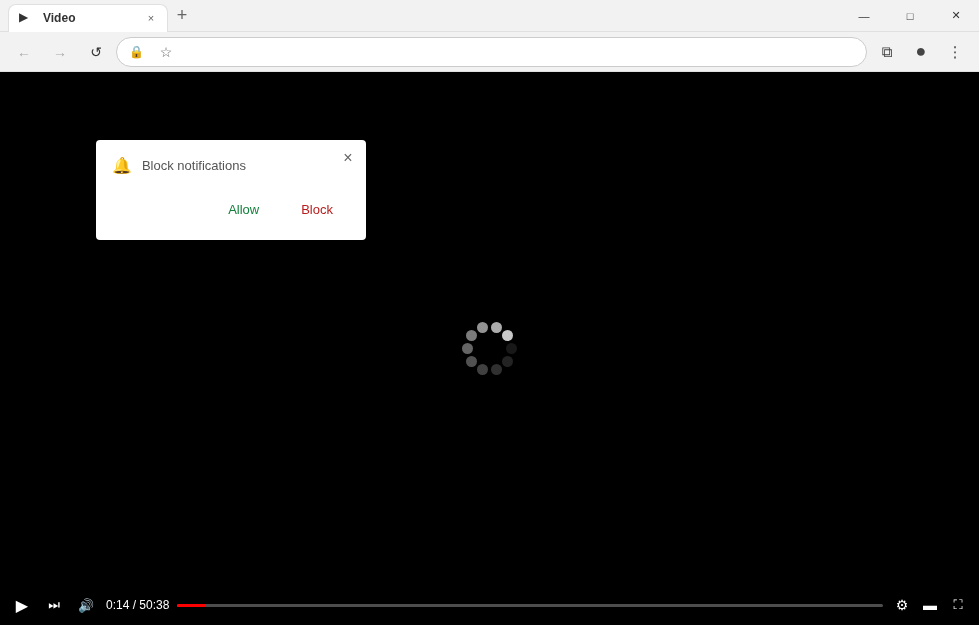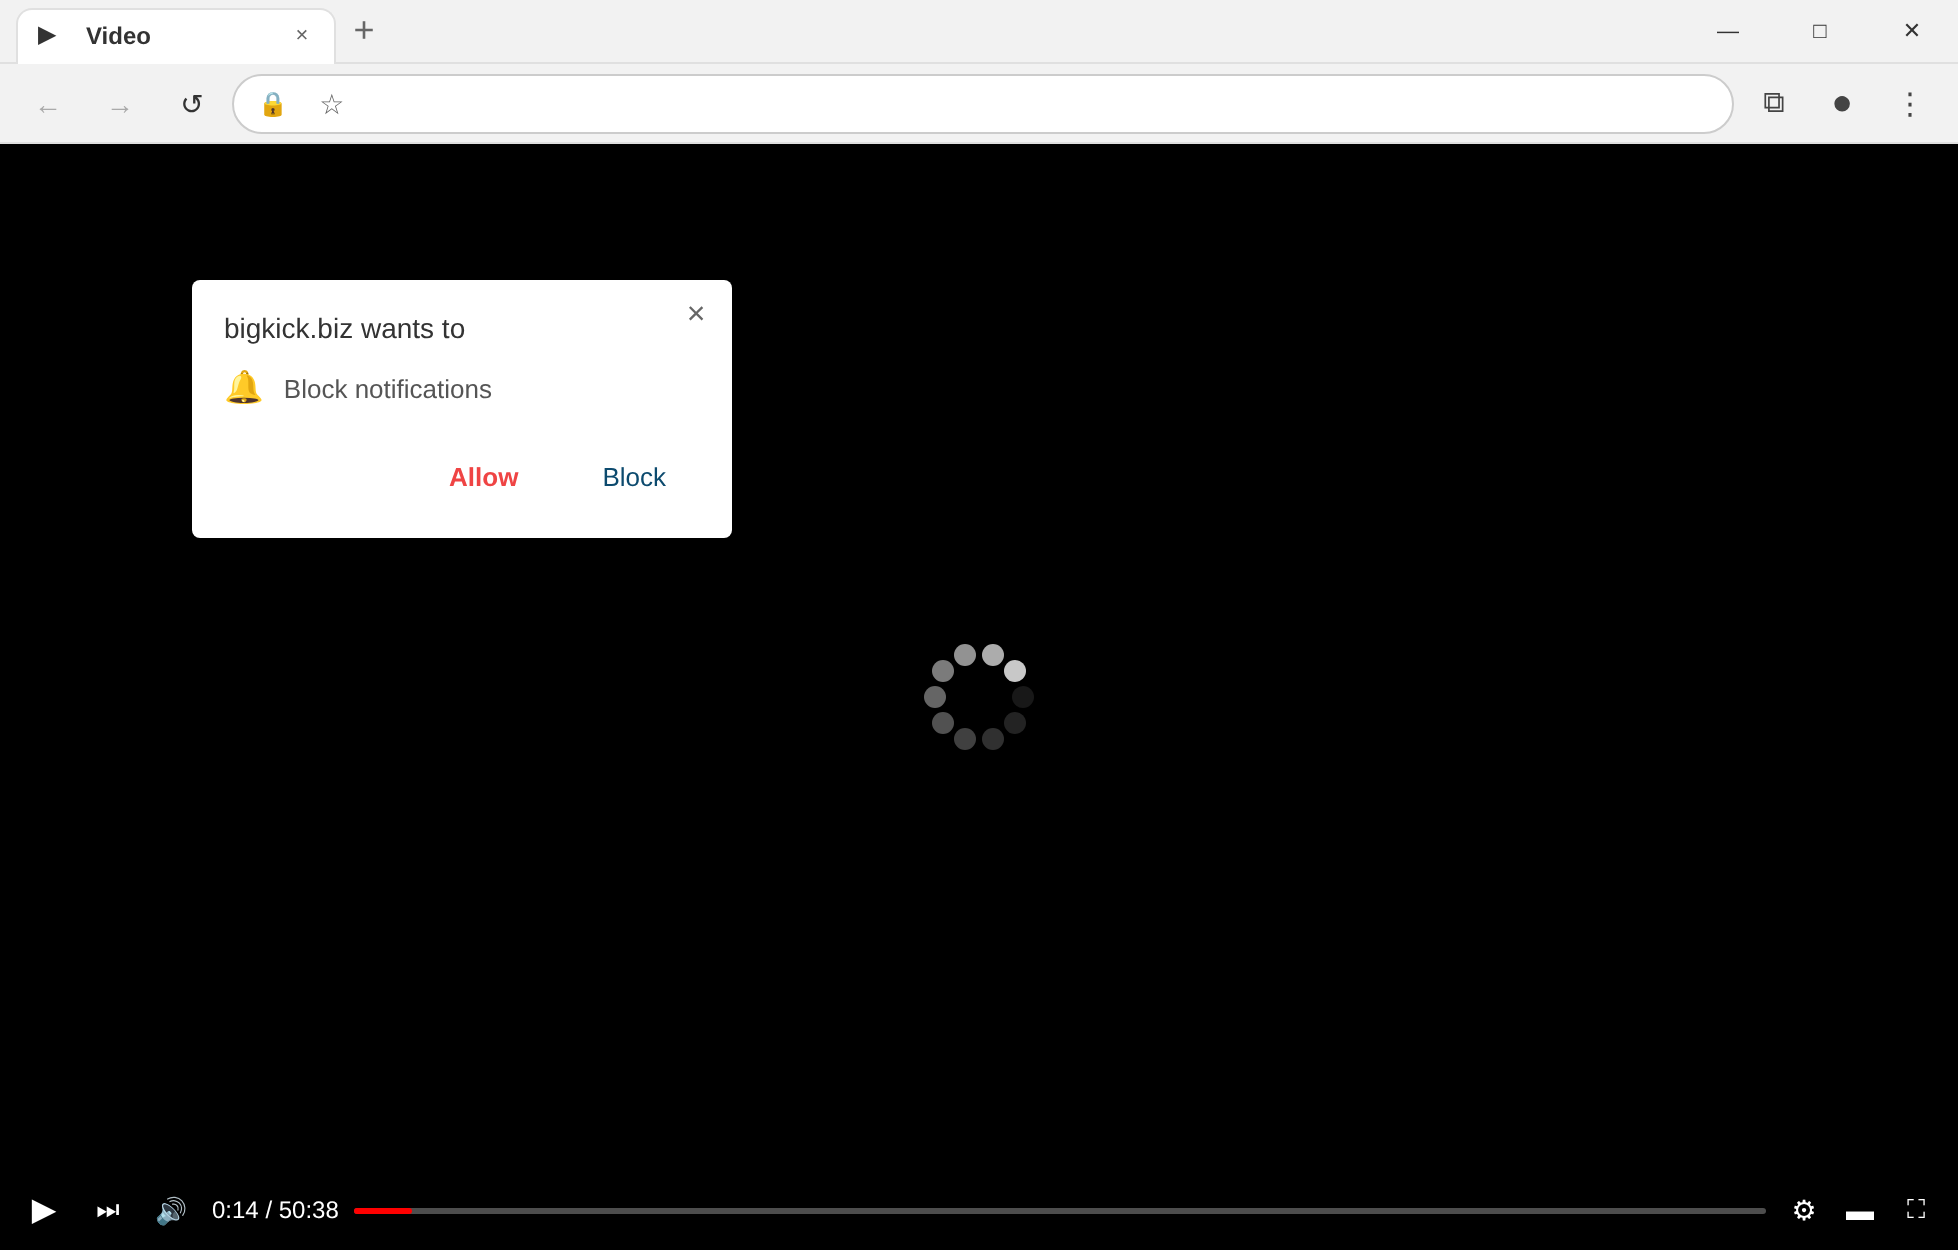--- a/index.html
+++ b/index.html
@@ -248,27 +248,26 @@
     }
     .popup-btn {
       padding: 6px 16px;
       border-radius: 4px;
       font-size: 13px;
       cursor: pointer;
       border: none;
     }
     .popup-btn-allow {
       background: transparent;
-      color: #ef4444;
+      color: #15803d;
       border: 1px solid transparent;
-      font-weight: bold;
     }
     .popup-btn-block {
       background: transparent;
-      color: #0c4a6e;
+      color: #b91c1c;
       border: 1px solid transparent;
     }
   </style>
 </head>
 <body>
 
 <div class="title-bar">
   <div class="tab-area">
     <div class="tab">
       <span class="tab-favicon" style="font-size:12px;">▶</span>
@@ -352,21 +351,20 @@
         <span>▬</span>
       </div>
       <div class="vc-icon-btn">
         <span style="font-size:13px;">⛶</span>
       </div>
     </div>
   </div>
 
   <div class="notification-popup">
     <span class="popup-close">×</span>
-    <div class="popup-title">bigkick.biz wants to</div>
     <div class="popup-permission">
       <span class="popup-bell">🔔</span>
       <span>Block notifications</span>
     </div>
     <div class="popup-actions">
       <button class="popup-btn popup-btn-allow">Allow</button>
       <button class="popup-btn popup-btn-block">Block</button>
     </div>
   </div>
 

